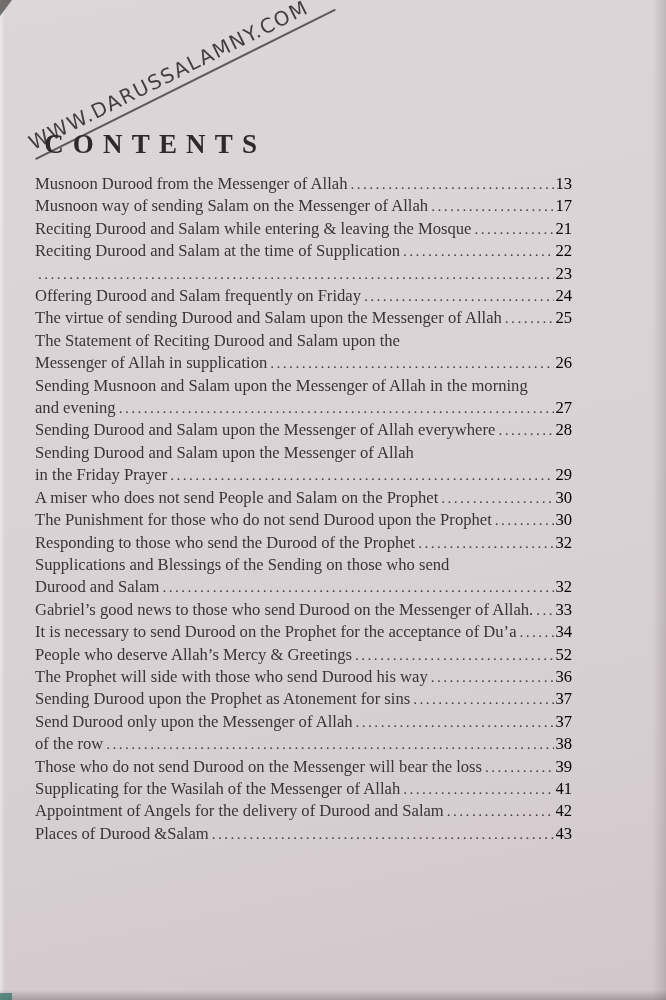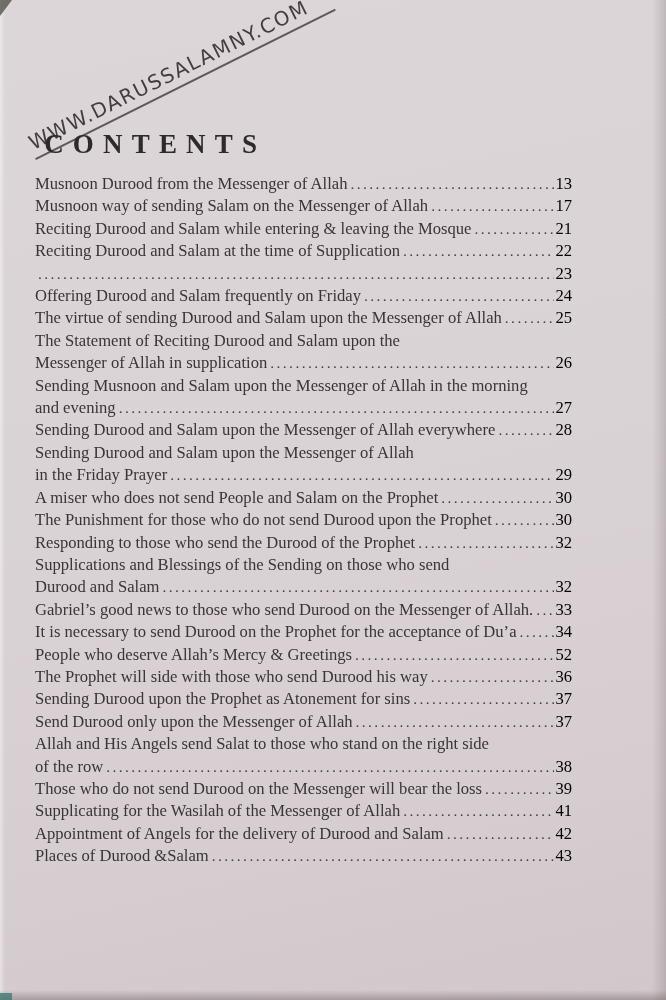--- a/index.html
+++ b/index.html
@@ -291,23 +291,20 @@
         </div>
         <div class="toc-entry">
           <div class="toc-line">
             <span class="toc-text">Send Durood only upon the Messenger of Allah</span>
             <span class="dots"></span>
             <span class="pagenum">37</span>
           </div>
         </div>
         <div class="toc-entry">
           <div class="toc-line">
-            <span class="toc-text">Allah and His Angels send Salat to those who stand on the right side</span>
-          </div>
-          <div class="toc-line">
             <span class="toc-text">of the row</span>
             <span class="dots"></span>
             <span class="pagenum">38</span>
           </div>
         </div>
         <div class="toc-entry">
           <div class="toc-line">
             <span class="toc-text">Those who do not send Durood on the Messenger will bear the loss</span>
             <span class="dots"></span>
             <span class="pagenum">39</span>

